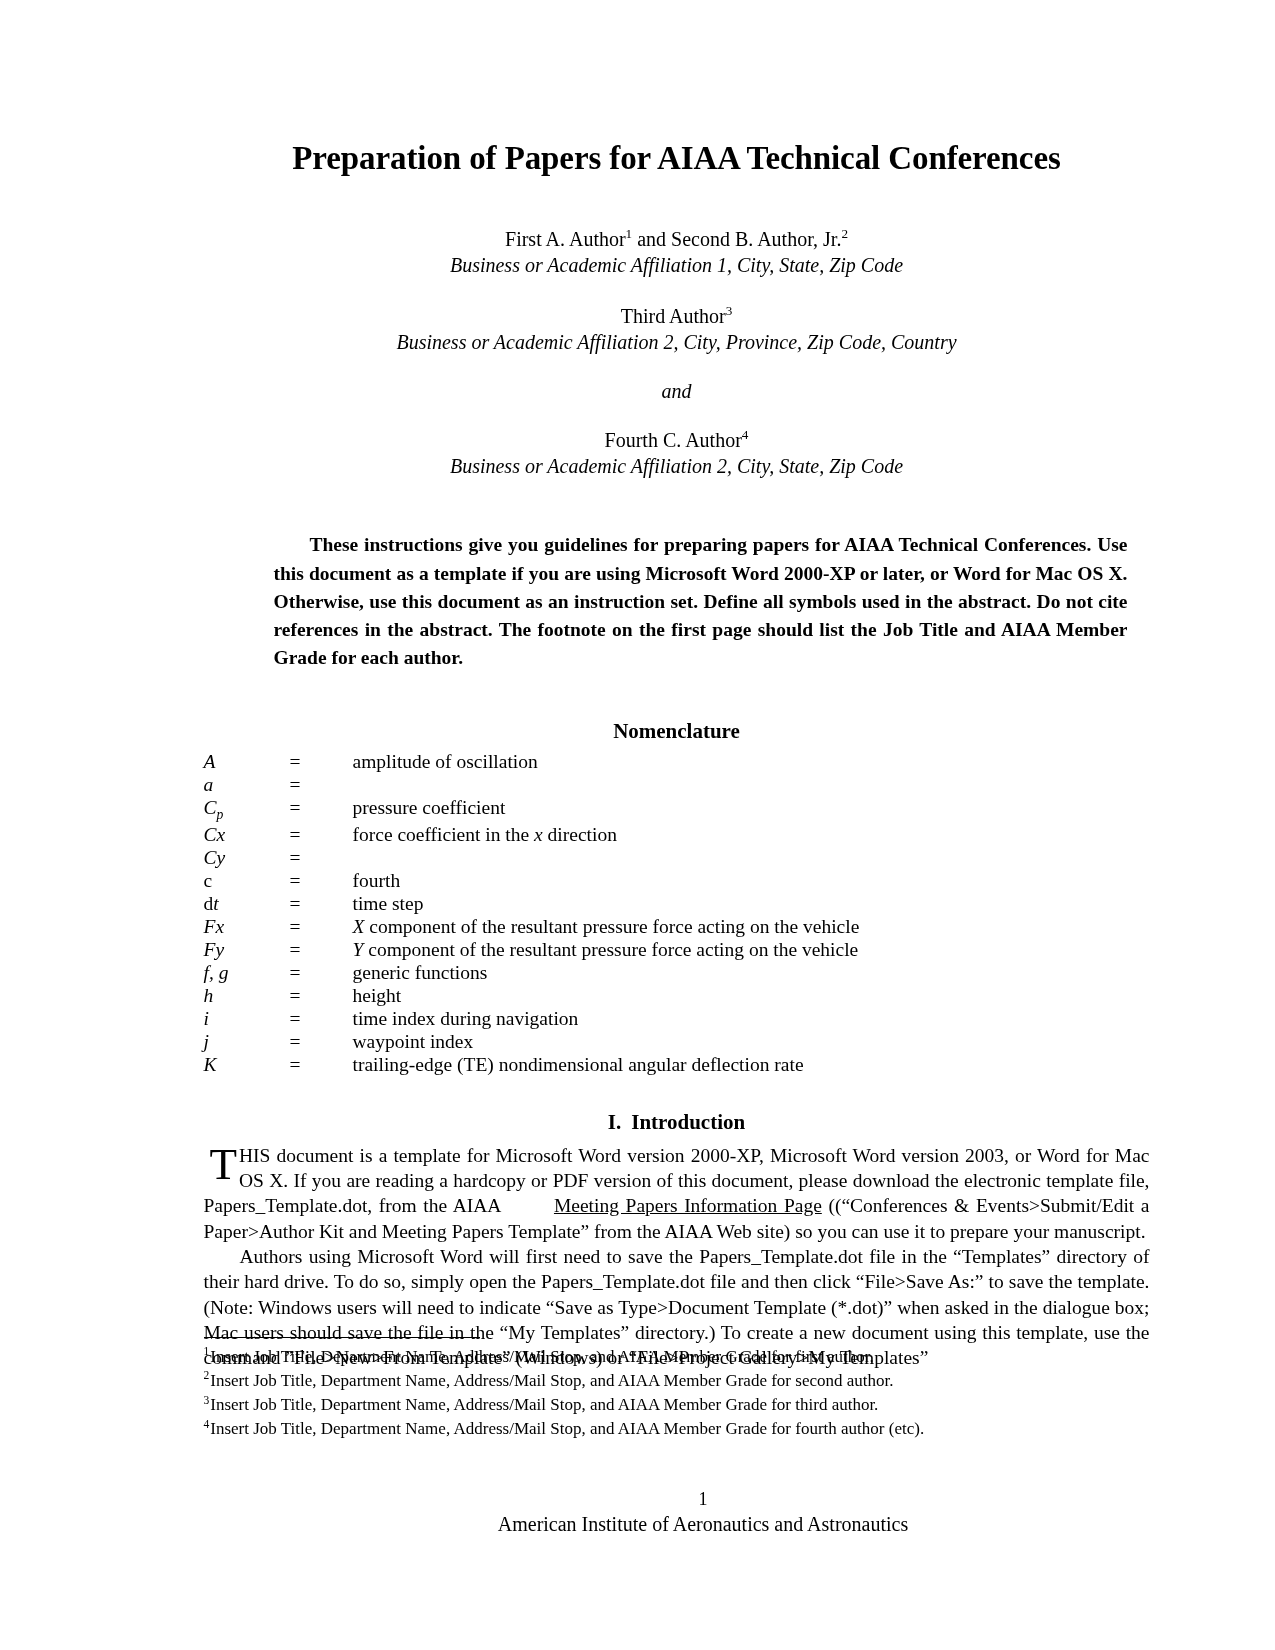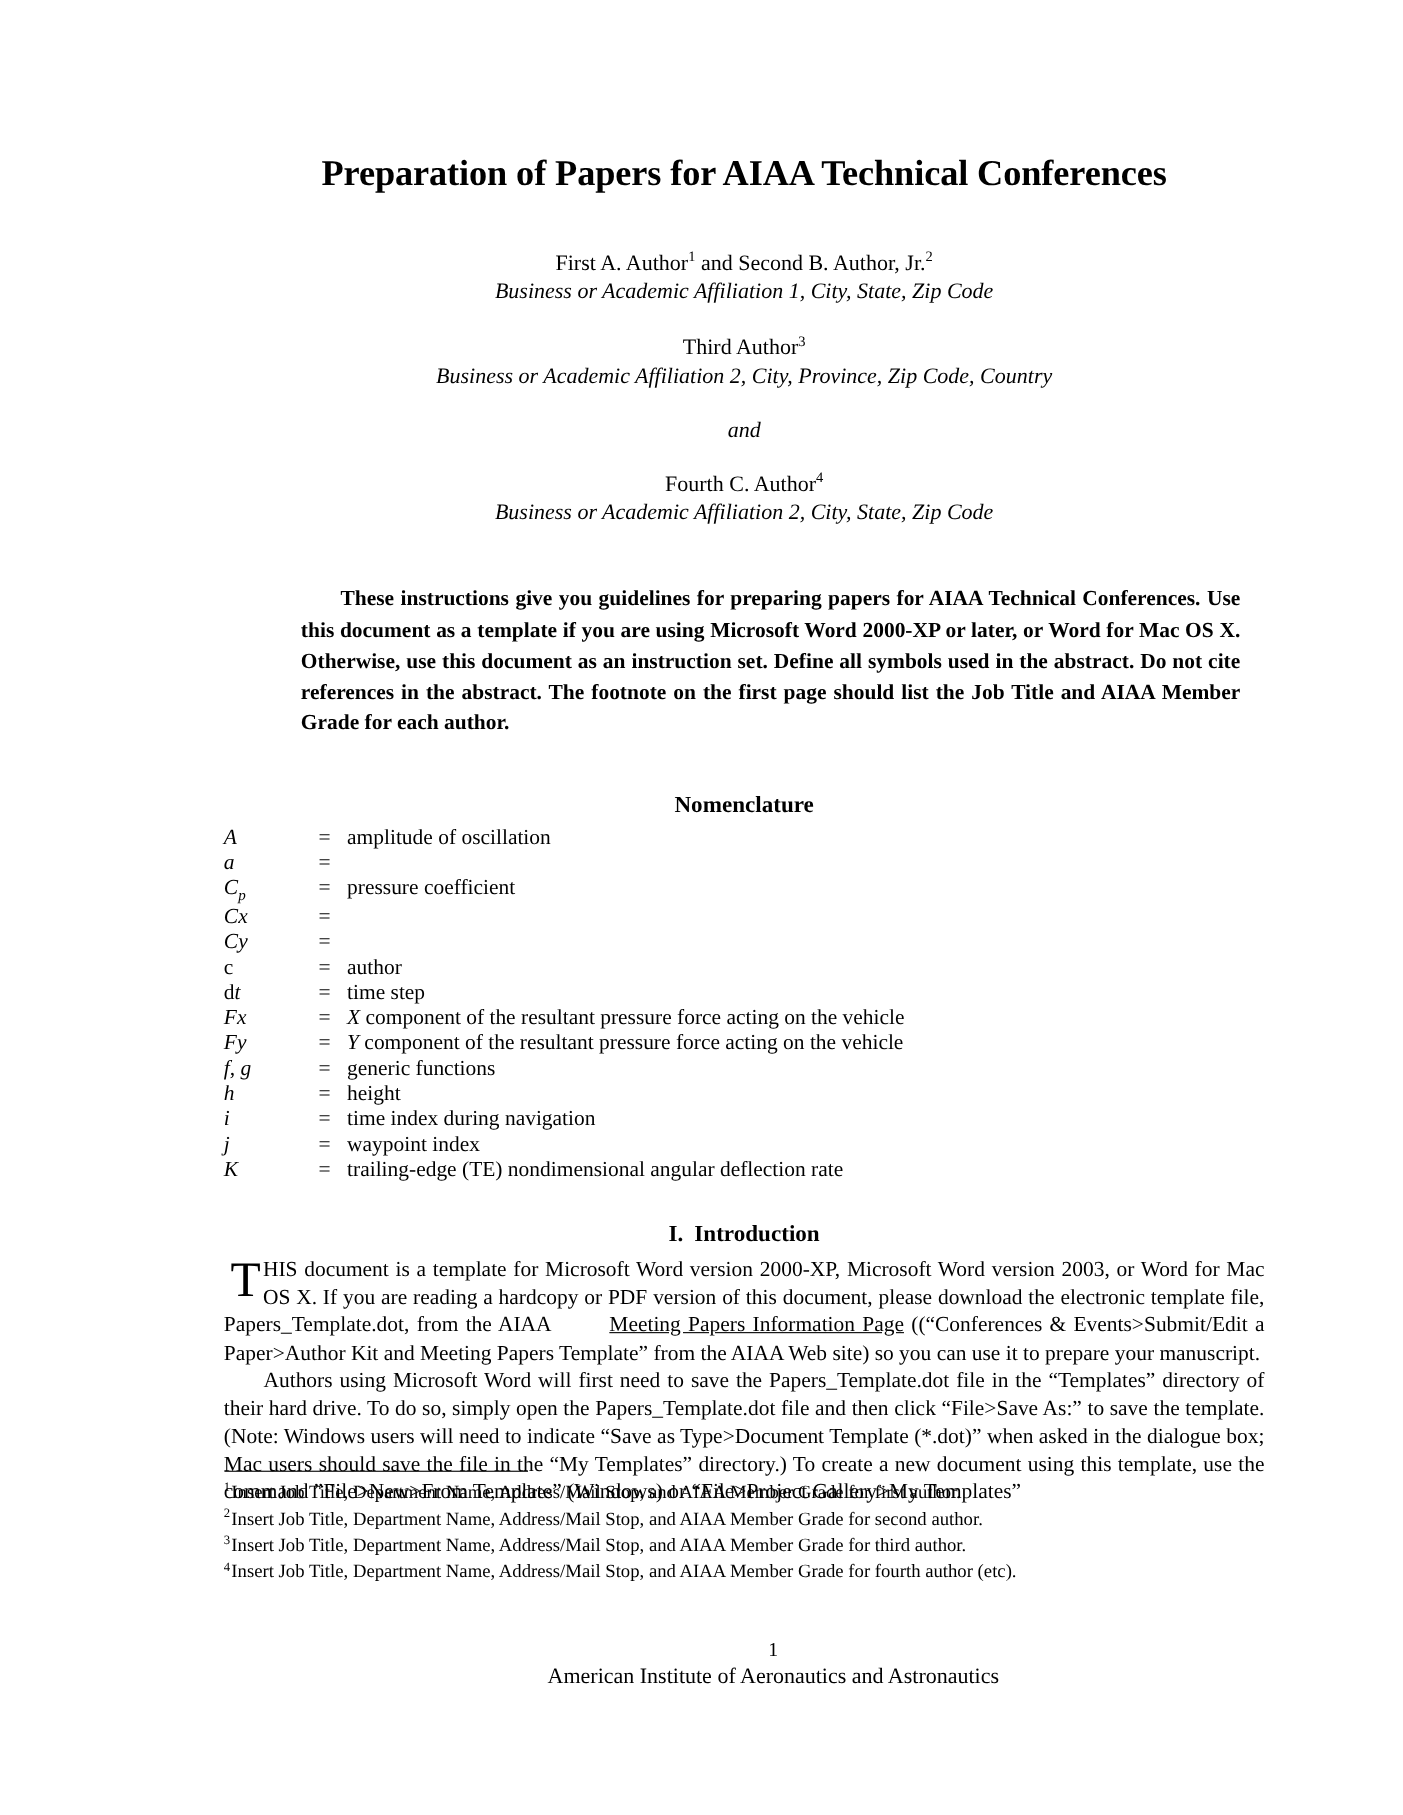--- a/index.html
+++ b/index.html
@@ -114,20 +114,21 @@
   }
   .nomen-sym.upright {
     font-style: normal;
   }
   .nomen-eq {
     width: 26px;
     flex: 0 0 26px;
   }
   .nomen-def {
     flex: 1 1 auto;
+    margin-left: 37px;
   }
   .it { font-style: italic; }
 
   
   .intro-heading {
     padding-top: 34px;
     padding-bottom: 8px;
   }
   .intro-heading .numeral {
     margin-right: 10px;
@@ -251,29 +252,30 @@
           <span class="nomen-eq">=</span>
         </div>
         <div class="nomen-row">
           <span class="nomen-sym">C<sub style="font-size:0.7em">p</sub></span>
           <span class="nomen-eq">=</span>
           <span class="nomen-def"><span>pressure coefficient</span><span class="it"></span><span></span></span>
         </div>
         <div class="nomen-row">
           <span class="nomen-sym">Cx</span>
           <span class="nomen-eq">=</span>
+          <span class="nomen-def"><span>force coefficient in the </span><span class="it">x</span><span> direction</span></span>
         </div>
         <div class="nomen-row">
           <span class="nomen-sym">Cy</span>
           <span class="nomen-eq">=</span>
         </div>
         <div class="nomen-row">
           <span class="nomen-sym upright">c</span>
           <span class="nomen-eq">=</span>
-          <span class="nomen-def"><span>author</span><span class="it"></span><span></span></span>
+          <span class="nomen-def"><span>fourth</span><span class="it"></span><span></span></span>
         </div>
         <div class="nomen-row">
           <span class="nomen-sym"><span style="font-style:normal">d</span>t</span>
           <span class="nomen-eq">=</span>
           <span class="nomen-def"><span>time step</span><span class="it"></span><span></span></span>
         </div>
         <div class="nomen-row">
           <span class="nomen-sym">Fx</span>
           <span class="nomen-eq">=</span>
           <span class="nomen-def"><span></span><span class="it">X</span><span> component of the resultant pressure force acting on the vehicle</span></span>

